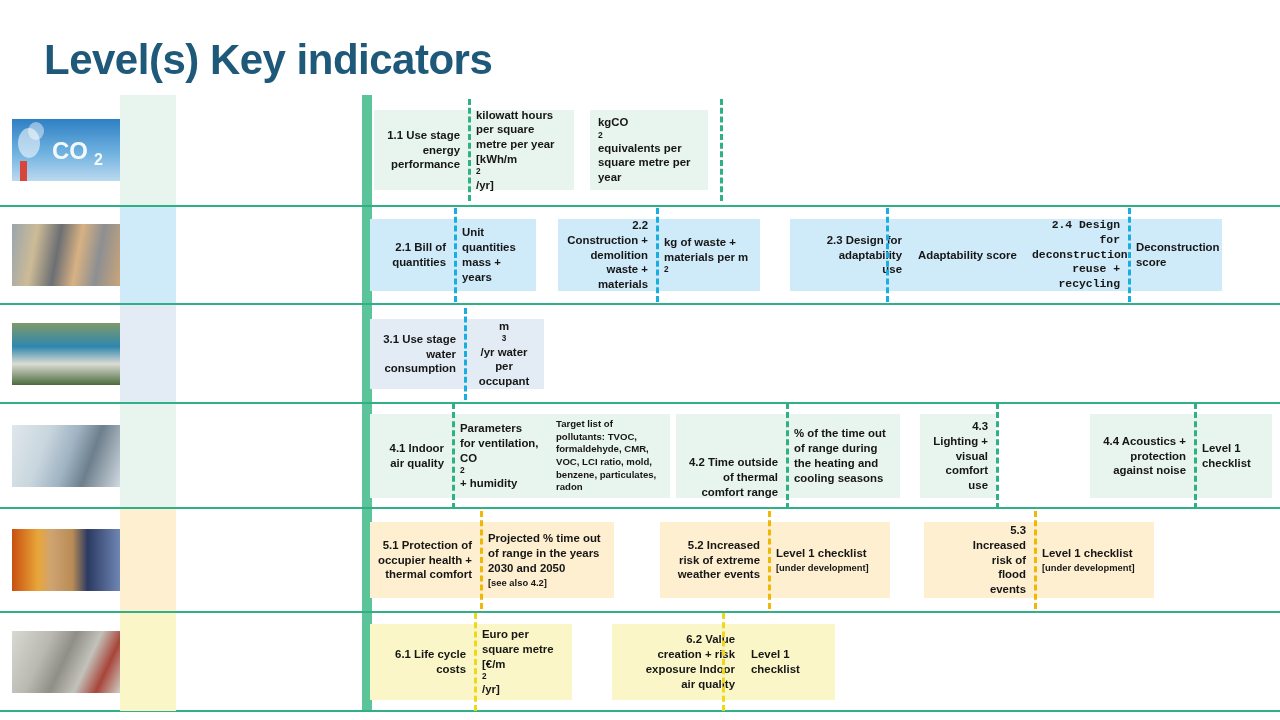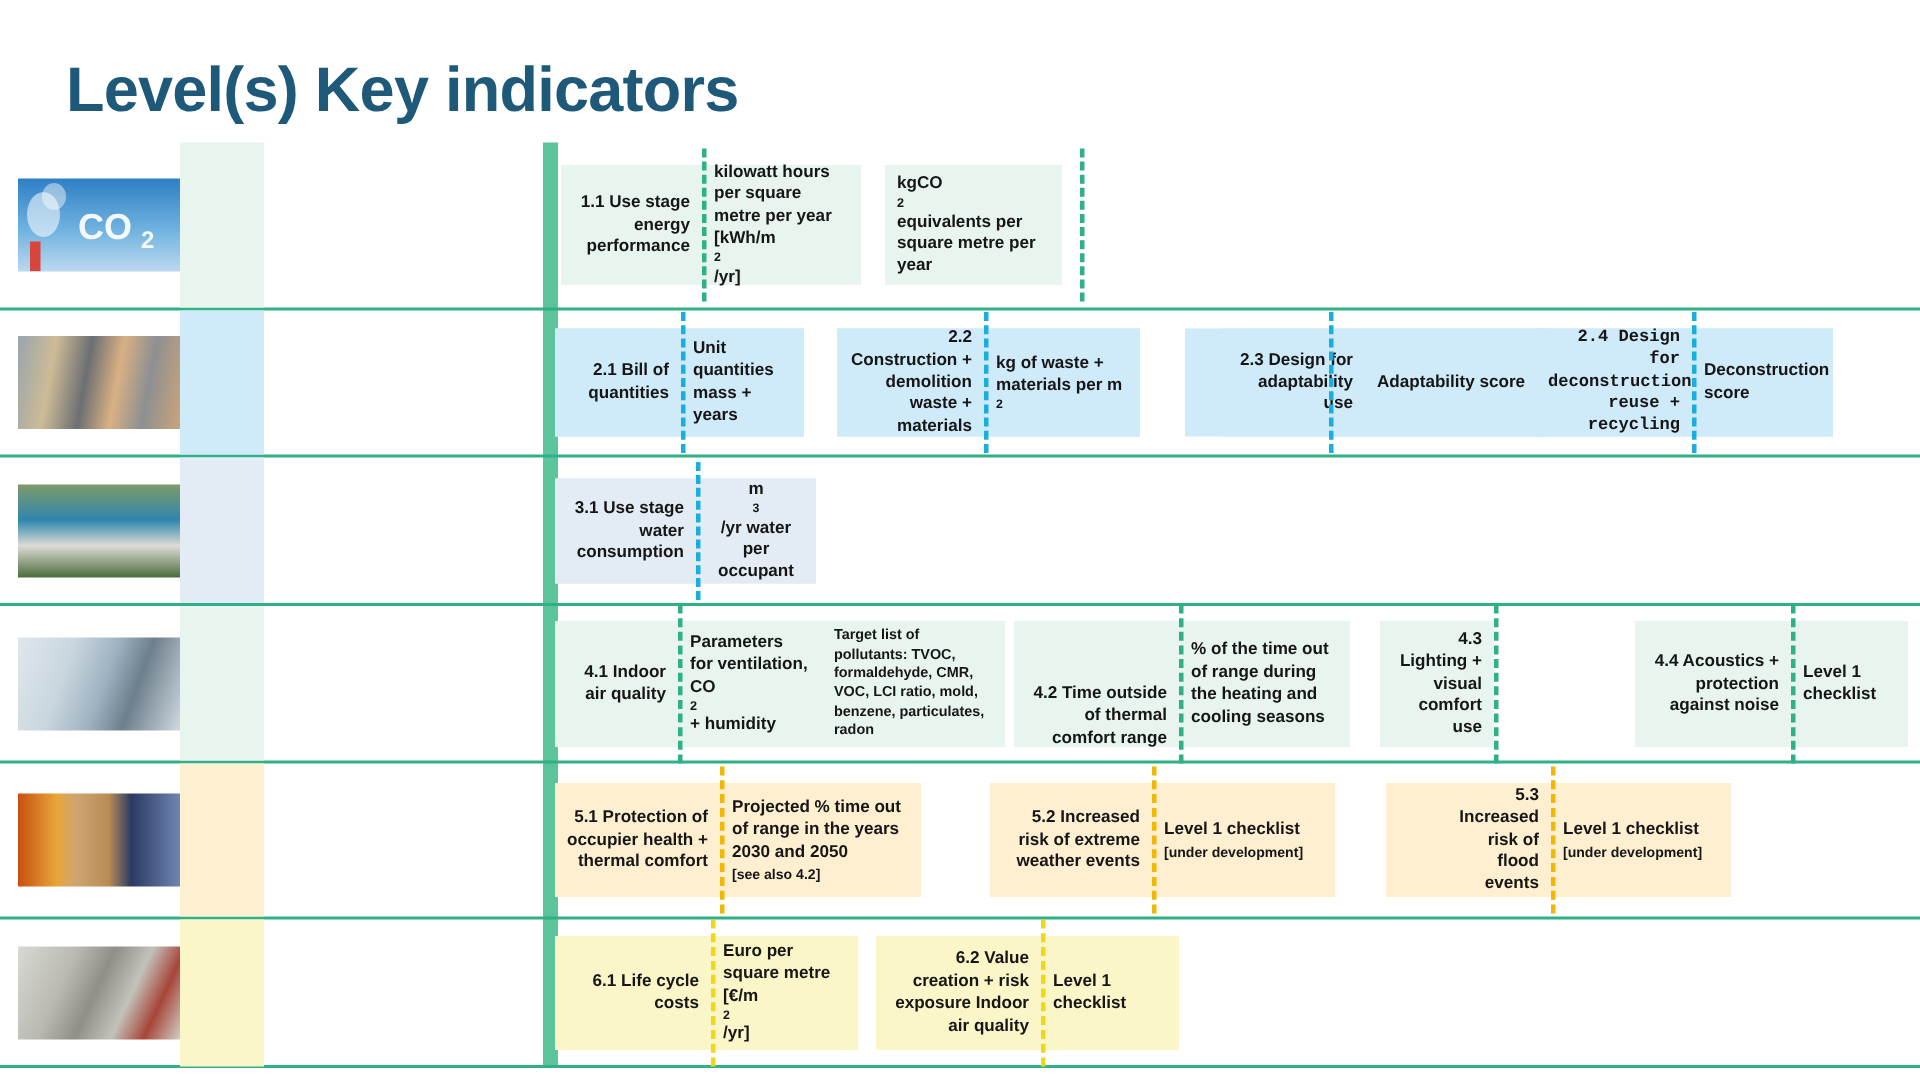--- a/index.html
+++ b/index.html
@@ -295,21 +295,21 @@
             <span></span>
           </div>
           <div class="rowlabel"></div>
         </div>
         <div class="cards" style="position: relative;">
           <div class="card pal-yellow" style="position: absolute; left: 8px; top: 11px; height: 76px;">
             <div class="cell ind" style="width: 104px;">6.1 Life cycle costs</div>
             <div class="dash yellow" style="left: 104px;"></div>
             <div class="cell unit" style="width: 98px;">Euro per square metre  [€/m<sup>2</sup>/yr]</div>
           </div>
-          <div class="card pal-yellow" style="position: absolute; left: 222px; top: 11px; height: 76px;">
+          <div class="card pal-yellow" style="position: absolute; left: 250px; top: 11px; height: 76px; padding-left: 21px;">
             <div class="cell ind" style="width: 110px;">6.2 Value creation + risk exposure Indoor air quality</div>
             <div class="dash yellow" style="left: 110px;"></div>
             <div class="cell unit" style="width: 92px;">Level 1 checklist</div>
           </div>
         </div>
       </div>
     </div>
 
 </div>
 

